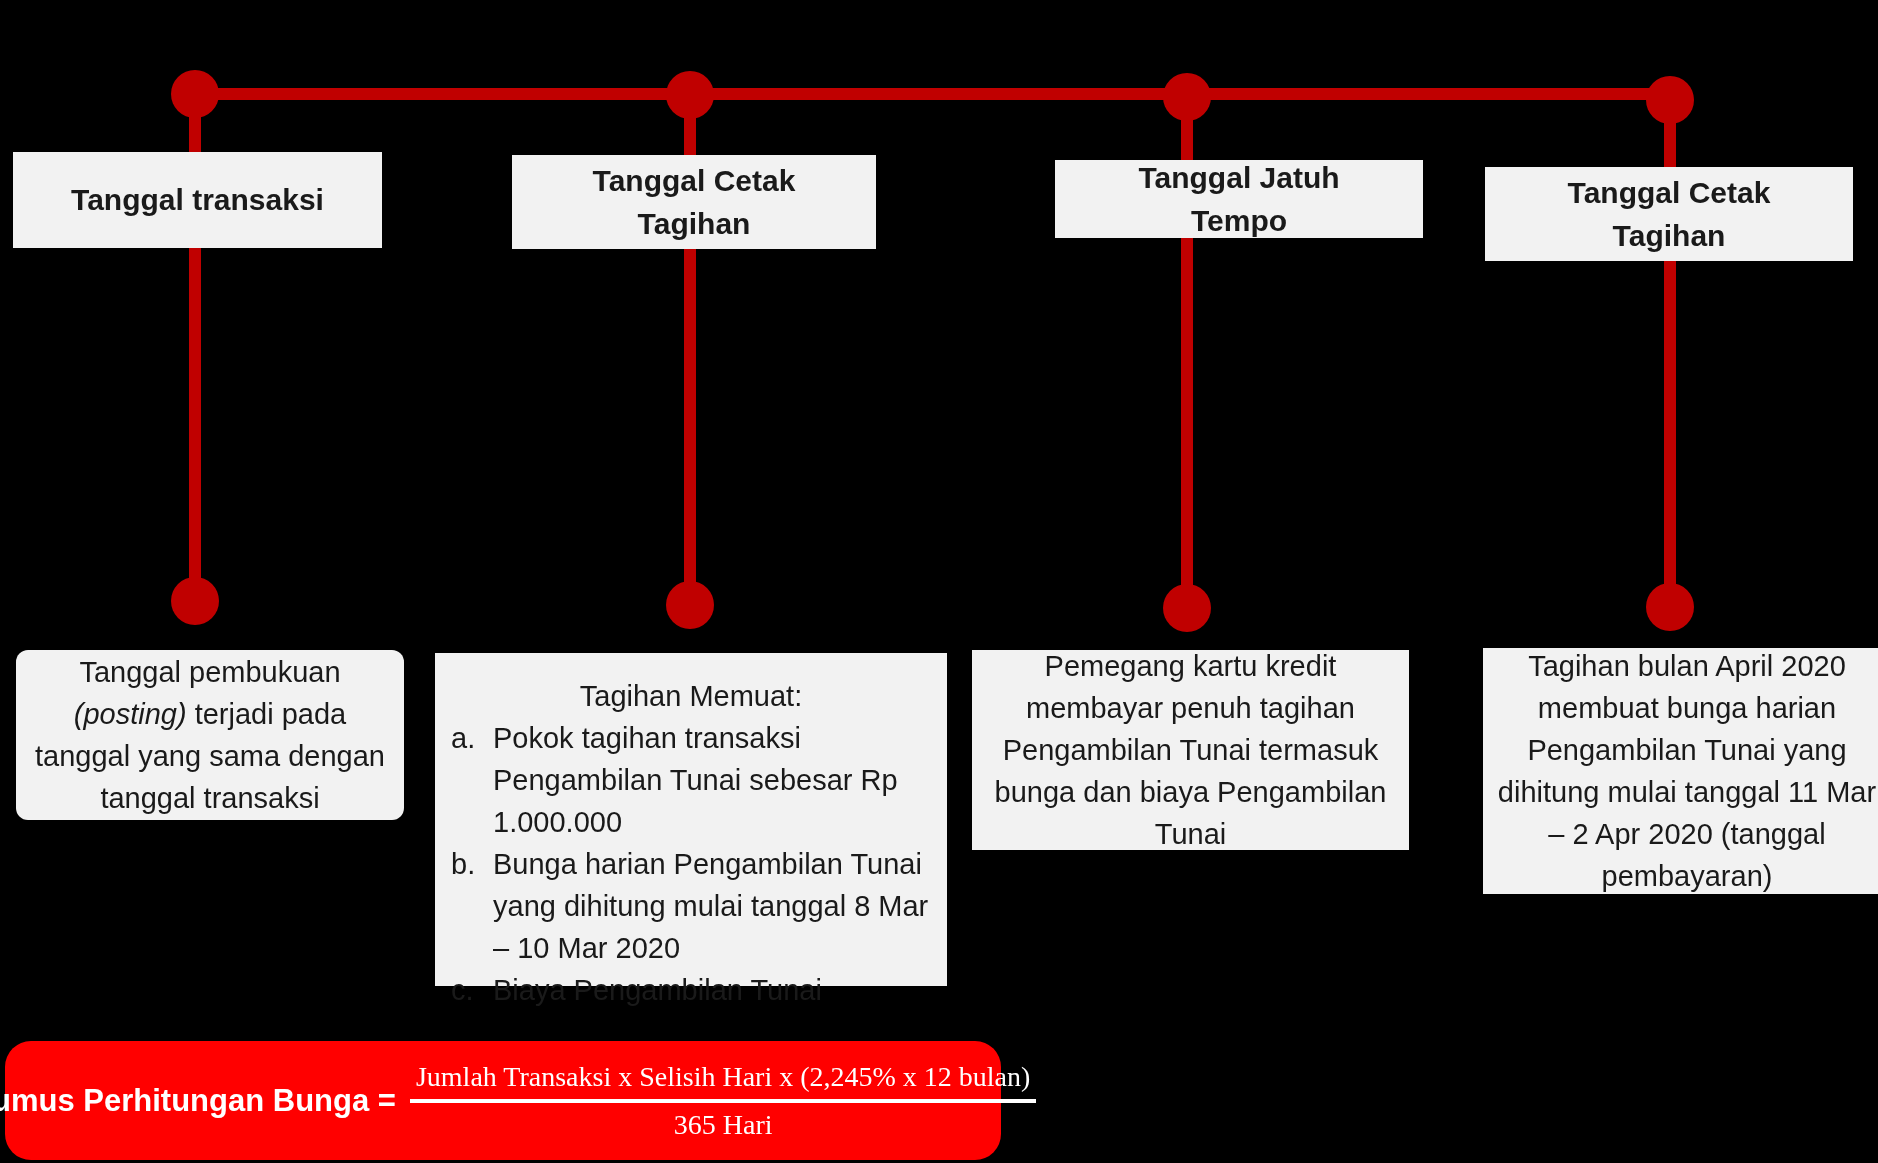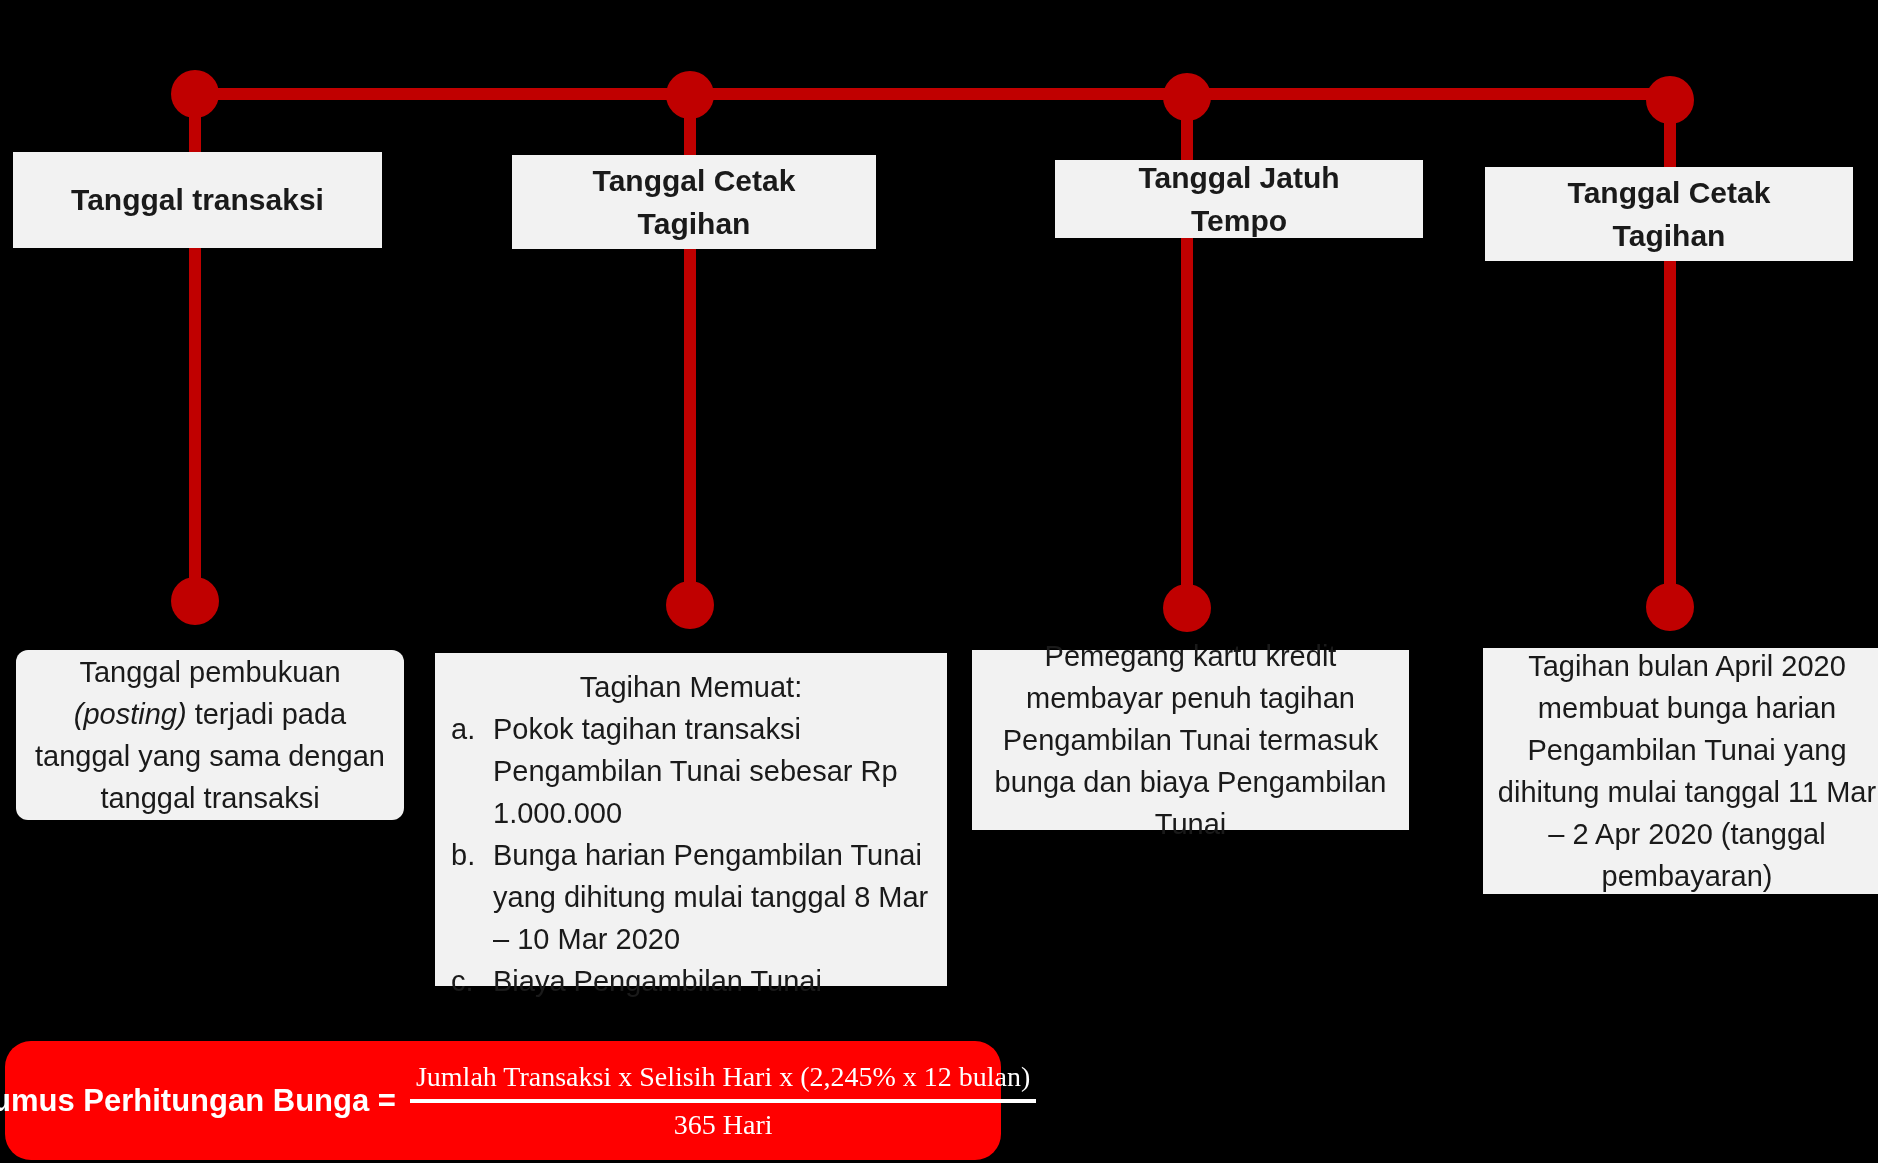--- a/index.html
+++ b/index.html
@@ -11,21 +11,21 @@
   .vline{position:absolute;background:#c00000;width:12px;}
   .dot{position:absolute;width:48px;height:48px;border-radius:50%;background:#c00000;}
   .gbox{
     position:absolute;background:#f2f2f2;
     display:flex;flex-direction:column;justify-content:center;align-items:center;
     text-align:center;font-size:29px;line-height:1.45;color:#1a1a1a;
   }
   .gbox .ln{white-space:nowrap;}
   .topbox{font-size:30px;font-weight:bold;}
   .flowtext{display:block;}
-  .bill{justify-content:flex-start;align-items:stretch;text-align:left;padding-top:13px;}
+  .bill{justify-content:flex-start;align-items:stretch;text-align:left;padding-top:22px;}
   .bill-title{text-align:center;}
   .bill-row{display:grid;grid-template-columns:58px 1fr;}
   .bill-marker{padding-left:16px;}
   .bill-text{padding-right:8px;}
   .em{font-style:italic;}
   .formula{
     position:absolute;left:5px;top:1041px;width:996px;height:119px;
     background:#ff0000;border-radius:26px;
     display:flex;align-items:center;justify-content:center;gap:14px;
     color:#ffffff;
@@ -86,21 +86,21 @@
     <div class="bill-row">
       <span class="bill-marker">b.</span>
       <span class="bill-text">Bunga harian Pengambilan Tunai yang dihitung mulai tanggal 8 Mar – 10 Mar 2020</span>
     </div>
     <div class="bill-row">
       <span class="bill-marker">c.</span>
       <span class="bill-text">Biaya Pengambilan Tunai</span>
     </div>
   </div>
 
-  <div class="gbox" style="left:972px;top:650px;width:437px;height:180px;padding:0 8px;box-sizing:border-box;">
+  <div class="gbox" style="left:972px;top:650px;width:437px;height:200px;padding:0 8px;box-sizing:border-box;">
     <span class="flowtext">Pemegang kartu kredit membayar penuh tagihan Pengambilan Tunai termasuk bunga dan biaya Pengambilan Tunai</span>
   </div>
 
   <div class="gbox" style="left:1467px;top:648px;width:408px;height:246px;padding:0 4px;box-sizing:border-box;margin-left:16px;">
     <span class="flowtext">Tagihan bulan April 2020 membuat bunga harian Pengambilan Tunai yang dihitung mulai tanggal 11 Mar – 2 Apr 2020 (tanggal pembayaran)</span>
   </div>
 
   <div class="formula">
     <span class="f-label">Rumus Perhitungan Bunga =</span>
     <div class="fraction">

